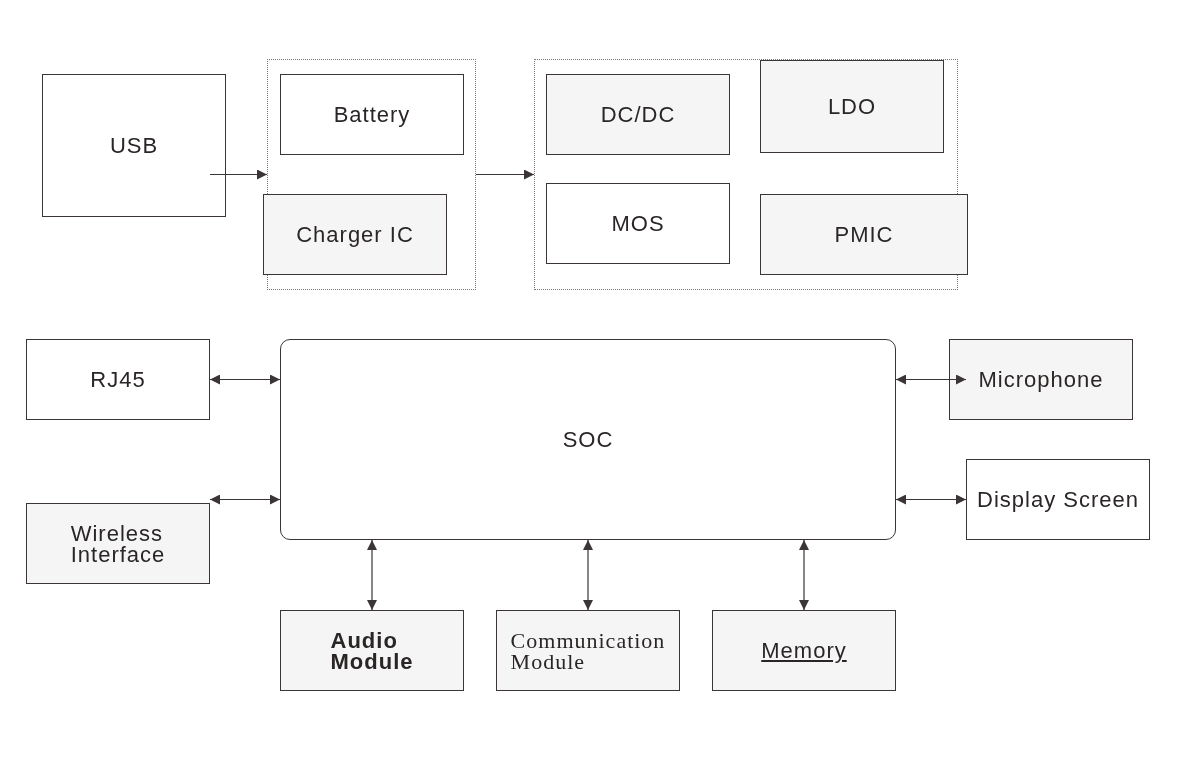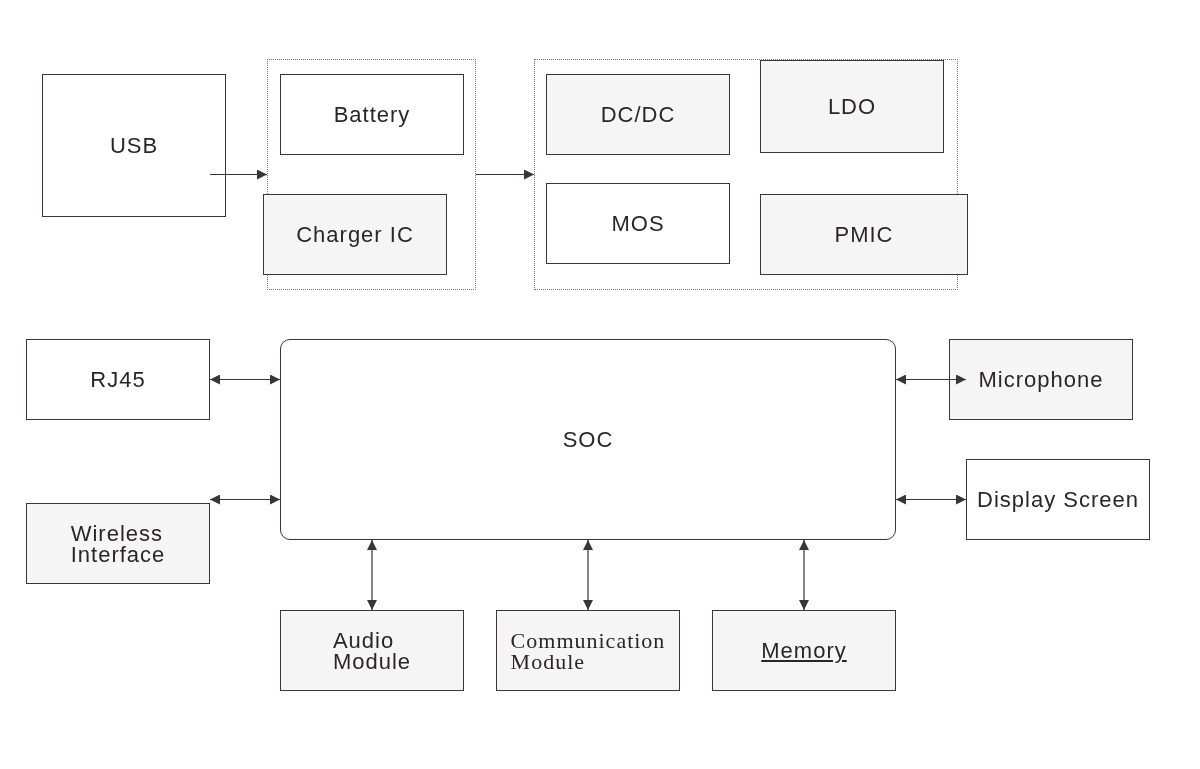--- a/index.html
+++ b/index.html
@@ -30,21 +30,21 @@
 
 <div class="box white" style="left:26px;top:339px;width:184px;height:81px;">RJ45</div>
 <div class="box gray" style="left:26px;top:459px;width:184px;height:81px;margin-top:44px;">Wireless
 Interface</div>
 
 <div class="box white" style="left:280px;top:339px;width:616px;height:201px;border-radius:10px;">SOC</div>
 
 <div class="box gray" style="left:916px;top:339px;width:184px;height:81px;margin-left:33px;">Microphone</div>
 <div class="box white" style="left:966px;top:459px;width:184px;height:81px;">Display Screen</div>
 
-<div class="box gray" style="left:280px;top:610px;width:184px;height:81px;">Audio
+<div class="box gray" style="left:280px;top:610px;width:184px;height:81px;font-weight:bold;">Audio
 Module</div>
 <div class="box gray" style="left:496px;top:610px;width:184px;height:81px;font-family:Liberation Serif, serif;">Communication
 Module</div>
 <div class="box gray" style="left:712px;top:610px;width:184px;height:81px;text-decoration:underline;">Memory</div>
 
 <svg class="wires" width="1200" height="769">
   <defs>
     <marker id="ah" viewBox="0 0 10 10" refX="10" refY="5" markerWidth="10" markerHeight="10" orient="auto-start-reverse" markerUnits="userSpaceOnUse">
       <path d="M0,0 L10,5 L0,10 z" fill="#3b3535"></path>
     </marker>

